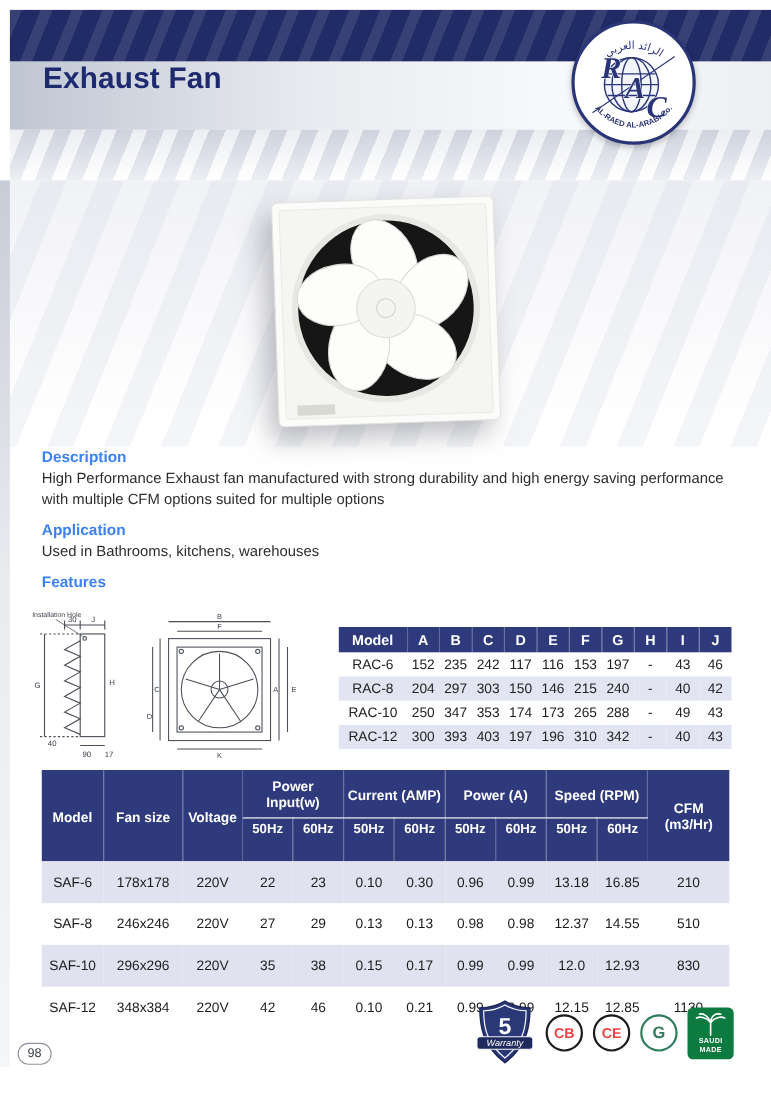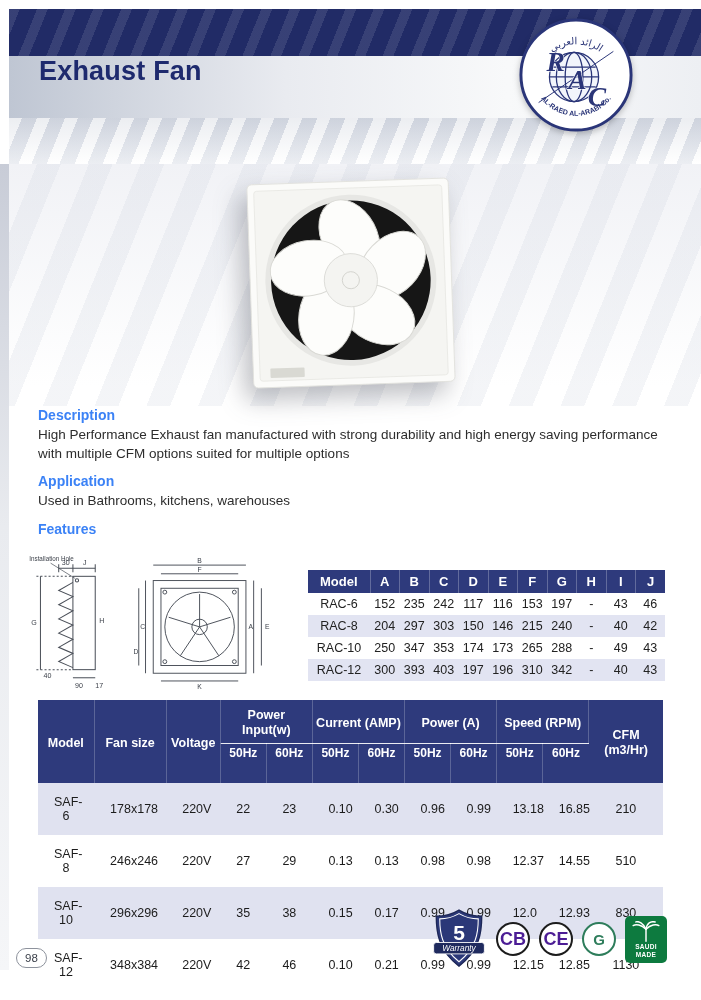--- a/index.html
+++ b/index.html
@@ -52,29 +52,29 @@
 
   
   .specs-wrap { position:absolute; top:700px; left:38px; right:38px; }
   table.specs { width:100%; border-collapse:collapse; table-layout:fixed; }
   table.specs thead th { background:#2e3a7c; color:#fff; font-weight:bold; font-size:12.5px; line-height:1.2;
     vertical-align:middle; border-right:1px solid rgba(255,255,255,0.22); }
   table.specs thead tr.main th { padding:8px 2px 5px; }
   table.specs thead tr.sub th { padding:2px 2px 23px; font-size:12px; }
   table.specs thead th.grp { border-bottom:1.5px solid rgba(255,255,255,0.9); }
   table.specs thead th:last-child { border-right:none; }
-  table.specs tbody td { text-align:center; font-size:12.5px; padding:12px 16px; color:#1c1c1c; }
+  table.specs tbody td { text-align:center; font-size:12.5px; padding:12px 2px; color:#1c1c1c; }
   table.specs tbody tr:nth-child(odd) { background:#e0e2f0; }
 
   
   .page-badge { position:absolute; left:16px; bottom:32px; border:1.5px solid #8d929c; border-radius:10px;
     padding:3px 8px; font-size:11.5px; color:#3c414b; background:#fff; }
   .certs { position:absolute; right:34px; bottom:30px; display:flex; align-items:center; gap:9px; }
   .cert-circle { width:34px; height:34px; border-radius:50%; border:2.5px solid #1c1c1c; background:#fff;
-    display:flex; align-items:center; justify-content:center; font-weight:bold; font-size:18px; color:#4c1d95; }
+    display:flex; align-items:center; justify-content:center; font-weight:bold; font-size:13px; color:#ef4444; }
   .cert-circle.gmark { border-color:#2e7d5b; color:#2e7d5b; font-size:15px; }
   .saudi { width:42px; height:47px; background:#0d7a3f; border-radius:5px; display:flex; flex-direction:column;
     align-items:center; justify-content:flex-end; padding:3px 2px 4px; }
   .saudi .txt { color:#fff; font-size:6.5px; font-weight:bold; line-height:1.2; text-align:center; letter-spacing:0.3px; }
   .drawlbl { font-size:7px; fill:#3a3f48; }
 </style>
 </head>
 <body>
 
 <div class="page">

